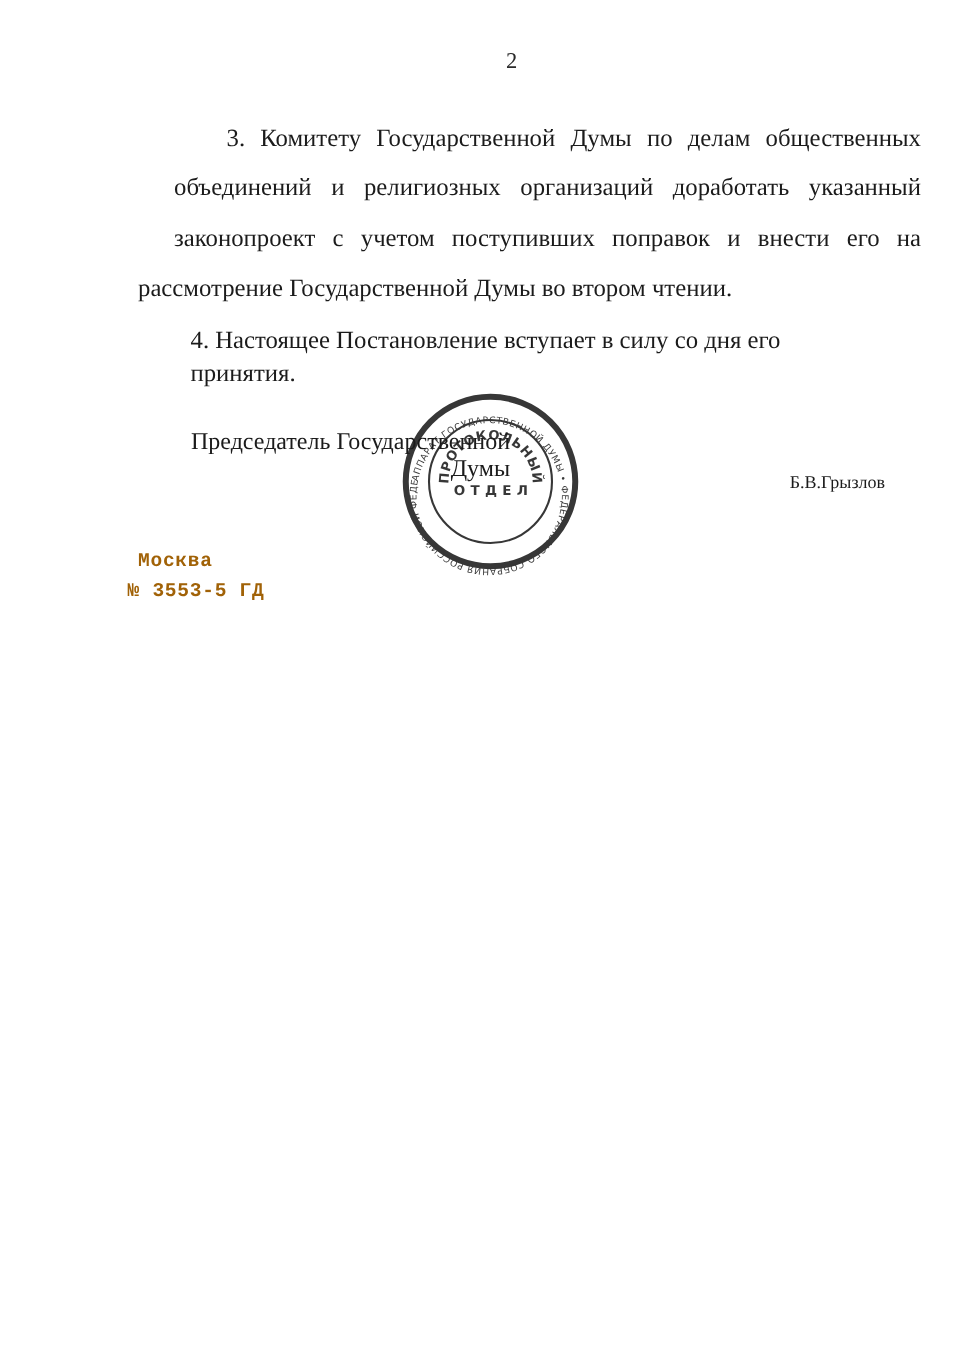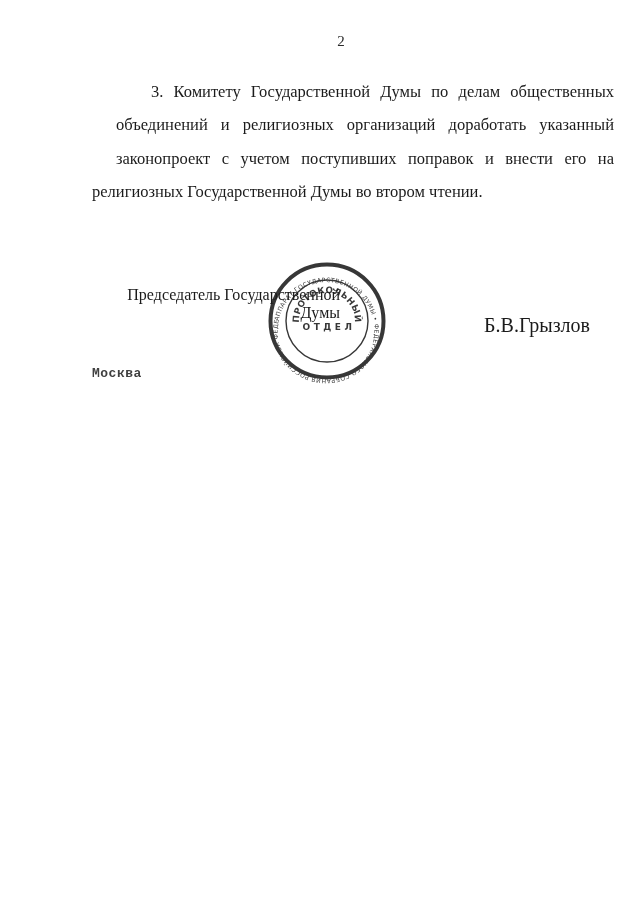--- a/index.html
+++ b/index.html
@@ -50,33 +50,33 @@
     width: 252px;
     text-align: right;
     font-size: 16px;
     line-height: 18px;
     color: #1b1b1b;
   }
   .sig-name {
     position: absolute;
     right: 50px;
     top: 314px;
-    font-size: 20px;
+    font-size: 12px;
     color: #1b1b1b;
   }
   .footer-block {
     position: absolute;
     left: 85px;
     top: 364px;
     font-family: "Liberation Mono", "DejaVu Sans Mono", monospace;
     font-weight: bold;
     font-size: 13px;
     line-height: 20px;
     letter-spacing: 0.5px;
-    color: #404040;
+    color: #a16207;
   }
   .footer-block .pad {
     padding-left: 7px;
   }
   .stamp {
     position: absolute;
     left: 257px;
     top: 251px;
     width: 140px;
     height: 140px;
@@ -86,22 +86,23 @@
 </head>
 <body>
 
 <div class="page">
 
   <div class="page-number">2</div>
 
   <div class="body-line jline indent" style="top:81px;">3. Комитету Государственной Думы по делам общественных</div>
   <div class="body-line jline" style="top:114px;font-family:Liberation Serif, serif;">объединений и религиозных организаций доработать указанный</div>
   <div class="body-line jline" style="top:148px;font-family:Liberation Serif, serif;">законопроект с учетом поступивших поправок и внести его на</div>
-  <div class="body-line" style="top:181px;">религиозных Государственной Думы во втором чтении.</div>
+  <div class="body-line" style="top:181px;">рассмотрение Государственной Думы во втором чтении.</div>
 
+  <div class="body-line indent" style="top:216px;">4. Настоящее Постановление вступает в силу со дня его принятия.</div>
 
   <div class="sig-block">
     <div>Председатель Государственной Думы</div>
   </div>
 
   <div class="sig-name">Б.В.Грызлов</div>
 
   <svg class="stamp" viewBox="0 0 140 140">
     <defs>
       <path id="ringPath" d="M 21.5,70 A 48.5,48.5 0 1,1 21.49,70.05" fill="none"></path>
@@ -115,15 +116,16 @@
       </text>
       <text font-family="DejaVu Sans, sans-serif" font-size="8.8" font-weight="bold" letter-spacing="0.3" stroke="none" text-anchor="middle">
         <textPath href="#innerArc" startOffset="50%">ПРОТОКОЛЬНЫЙ</textPath>
       </text>
       <text x="72" y="79" font-family="DejaVu Sans, sans-serif" font-size="9" font-weight="bold" letter-spacing="3.5" text-anchor="middle" stroke="none">ОТДЕЛ</text>
     </g>
   </svg>
 
   <div class="footer-block">
     <div class="pad">Москва</div>
+    <div>№ 3553-5 ГД</div>
   </div>
 
 </div>
 
 </body></html>

